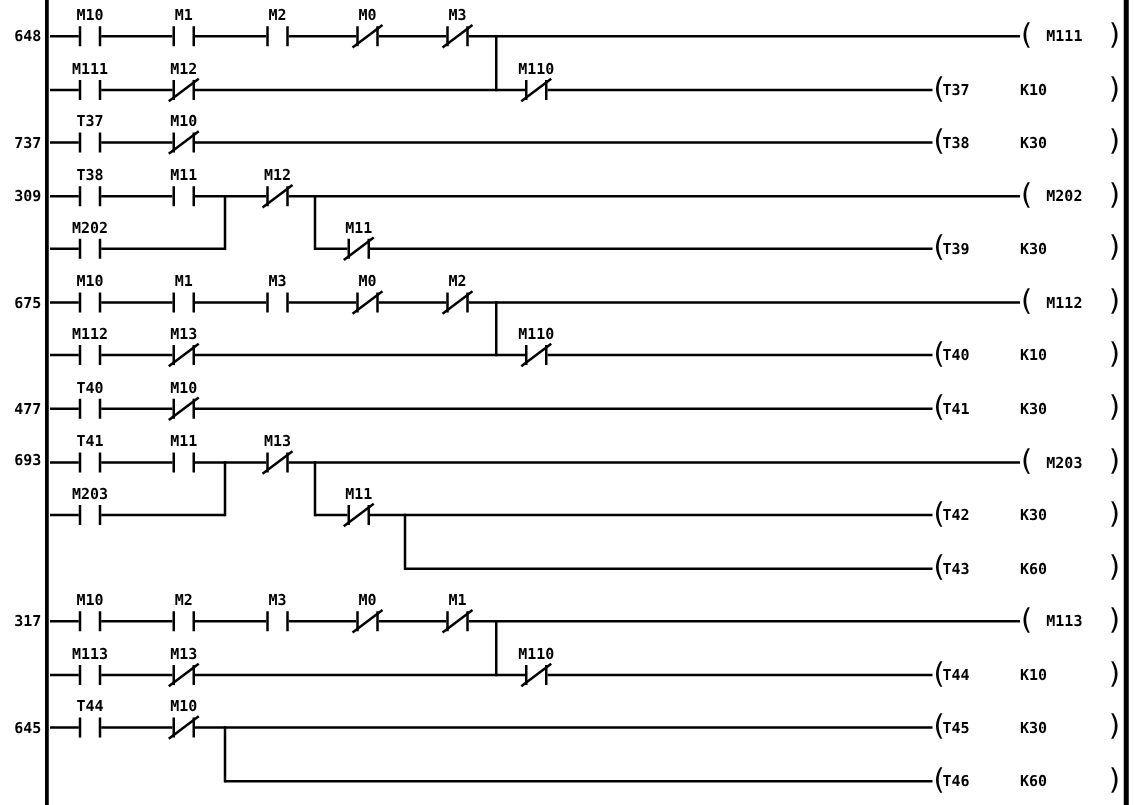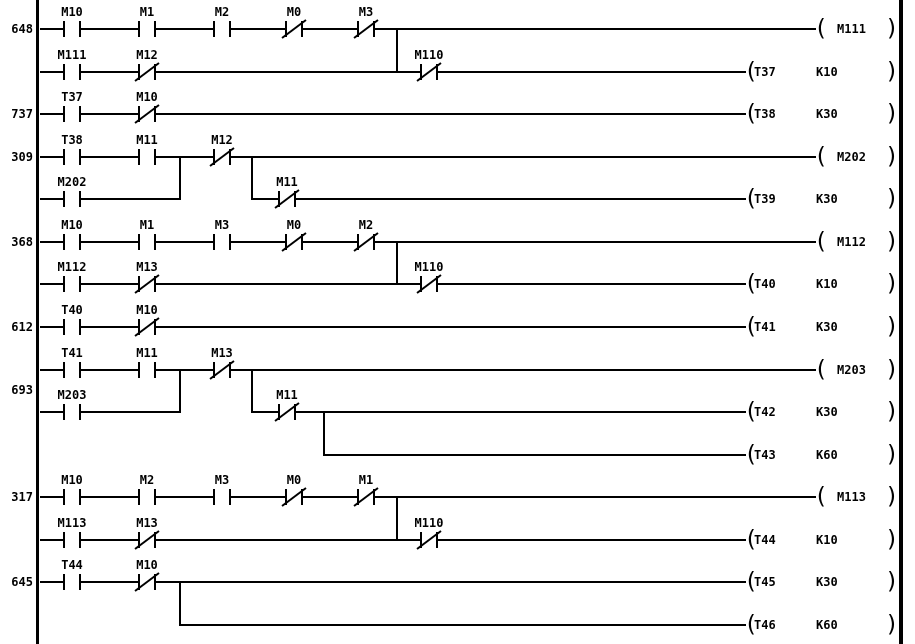--- a/index.html
+++ b/index.html
@@ -118,21 +118,21 @@
     <div class="contact" style="left: 278px; top: 191px;">
       <div class="slash"></div>
     </div>
     <div class="clabel" style="left: 257px; top: 175px;">M11</div>
     <div class="coil" style="left: 744px; top: 188px; width: 153px;">
       <div class="paren" style="left: 0px;">(</div>
       <div class="paren" style="left: 141px;">)</div>
       <div class="ctext" style="left: 10px; width: 60px;">T39</div>
       <div class="ctext" style="left: 72px; width: 60px;">K30</div>
     </div>
-    <div class="rung-num" style="top: 235px;">368</div>
+    <div class="rung-num" style="top: 235px;">675</div>
     <div class="wire-h" style="left: 40px; top: 241px; width: 776px;"></div>
     <div class="contact" style="left: 63px; top: 234px;"></div>
     <div class="clabel" style="left: 42px; top: 218px;">M10</div>
     <div class="contact" style="left: 138px; top: 234px;"></div>
     <div class="clabel" style="left: 117px; top: 218px;">M1</div>
     <div class="contact" style="left: 213px; top: 234px;"></div>
     <div class="clabel" style="left: 192px; top: 218px;">M3</div>
     <div class="contact" style="left: 285px; top: 234px;">
       <div class="slash"></div>
     </div>
@@ -156,35 +156,35 @@
     <div class="contact" style="left: 420px; top: 276px;">
       <div class="slash"></div>
     </div>
     <div class="clabel" style="left: 399px; top: 260px;">M110</div>
     <div class="coil" style="left: 744px; top: 273px; width: 153px;">
       <div class="paren" style="left: 0px;">(</div>
       <div class="paren" style="left: 141px;">)</div>
       <div class="ctext" style="left: 10px; width: 60px;">T40</div>
       <div class="ctext" style="left: 72px; width: 60px;">K10</div>
     </div>
-    <div class="rung-num" style="top: 320px;">612</div>
+    <div class="rung-num" style="top: 320px;">477</div>
     <div class="wire-h" style="left: 40px; top: 326px; width: 706px;"></div>
     <div class="contact" style="left: 63px; top: 319px;"></div>
     <div class="clabel" style="left: 42px; top: 303px;">T40</div>
     <div class="contact" style="left: 138px; top: 319px;">
       <div class="slash"></div>
     </div>
     <div class="clabel" style="left: 117px; top: 303px;">M10</div>
     <div class="coil" style="left: 744px; top: 316px; width: 153px;">
       <div class="paren" style="left: 0px;">(</div>
       <div class="paren" style="left: 141px;">)</div>
       <div class="ctext" style="left: 10px; width: 60px;">T41</div>
       <div class="ctext" style="left: 72px; width: 60px;">K30</div>
     </div>
-    <div class="rung-num" style="top: 383px;">693</div>
+    <div class="rung-num" style="top: 361px;">693</div>
     <div class="wire-h" style="left: 40px; top: 369px; width: 776px;"></div>
     <div class="contact" style="left: 63px; top: 362px;"></div>
     <div class="clabel" style="left: 42px; top: 346px;">T41</div>
     <div class="contact" style="left: 138px; top: 362px;"></div>
     <div class="clabel" style="left: 117px; top: 346px;">M11</div>
     <div class="contact" style="left: 213px; top: 362px;">
       <div class="slash"></div>
     </div>
     <div class="clabel" style="left: 192px; top: 346px;">M13</div>
     <div class="coil" style="left: 814px; top: 359px; width: 83px;">

